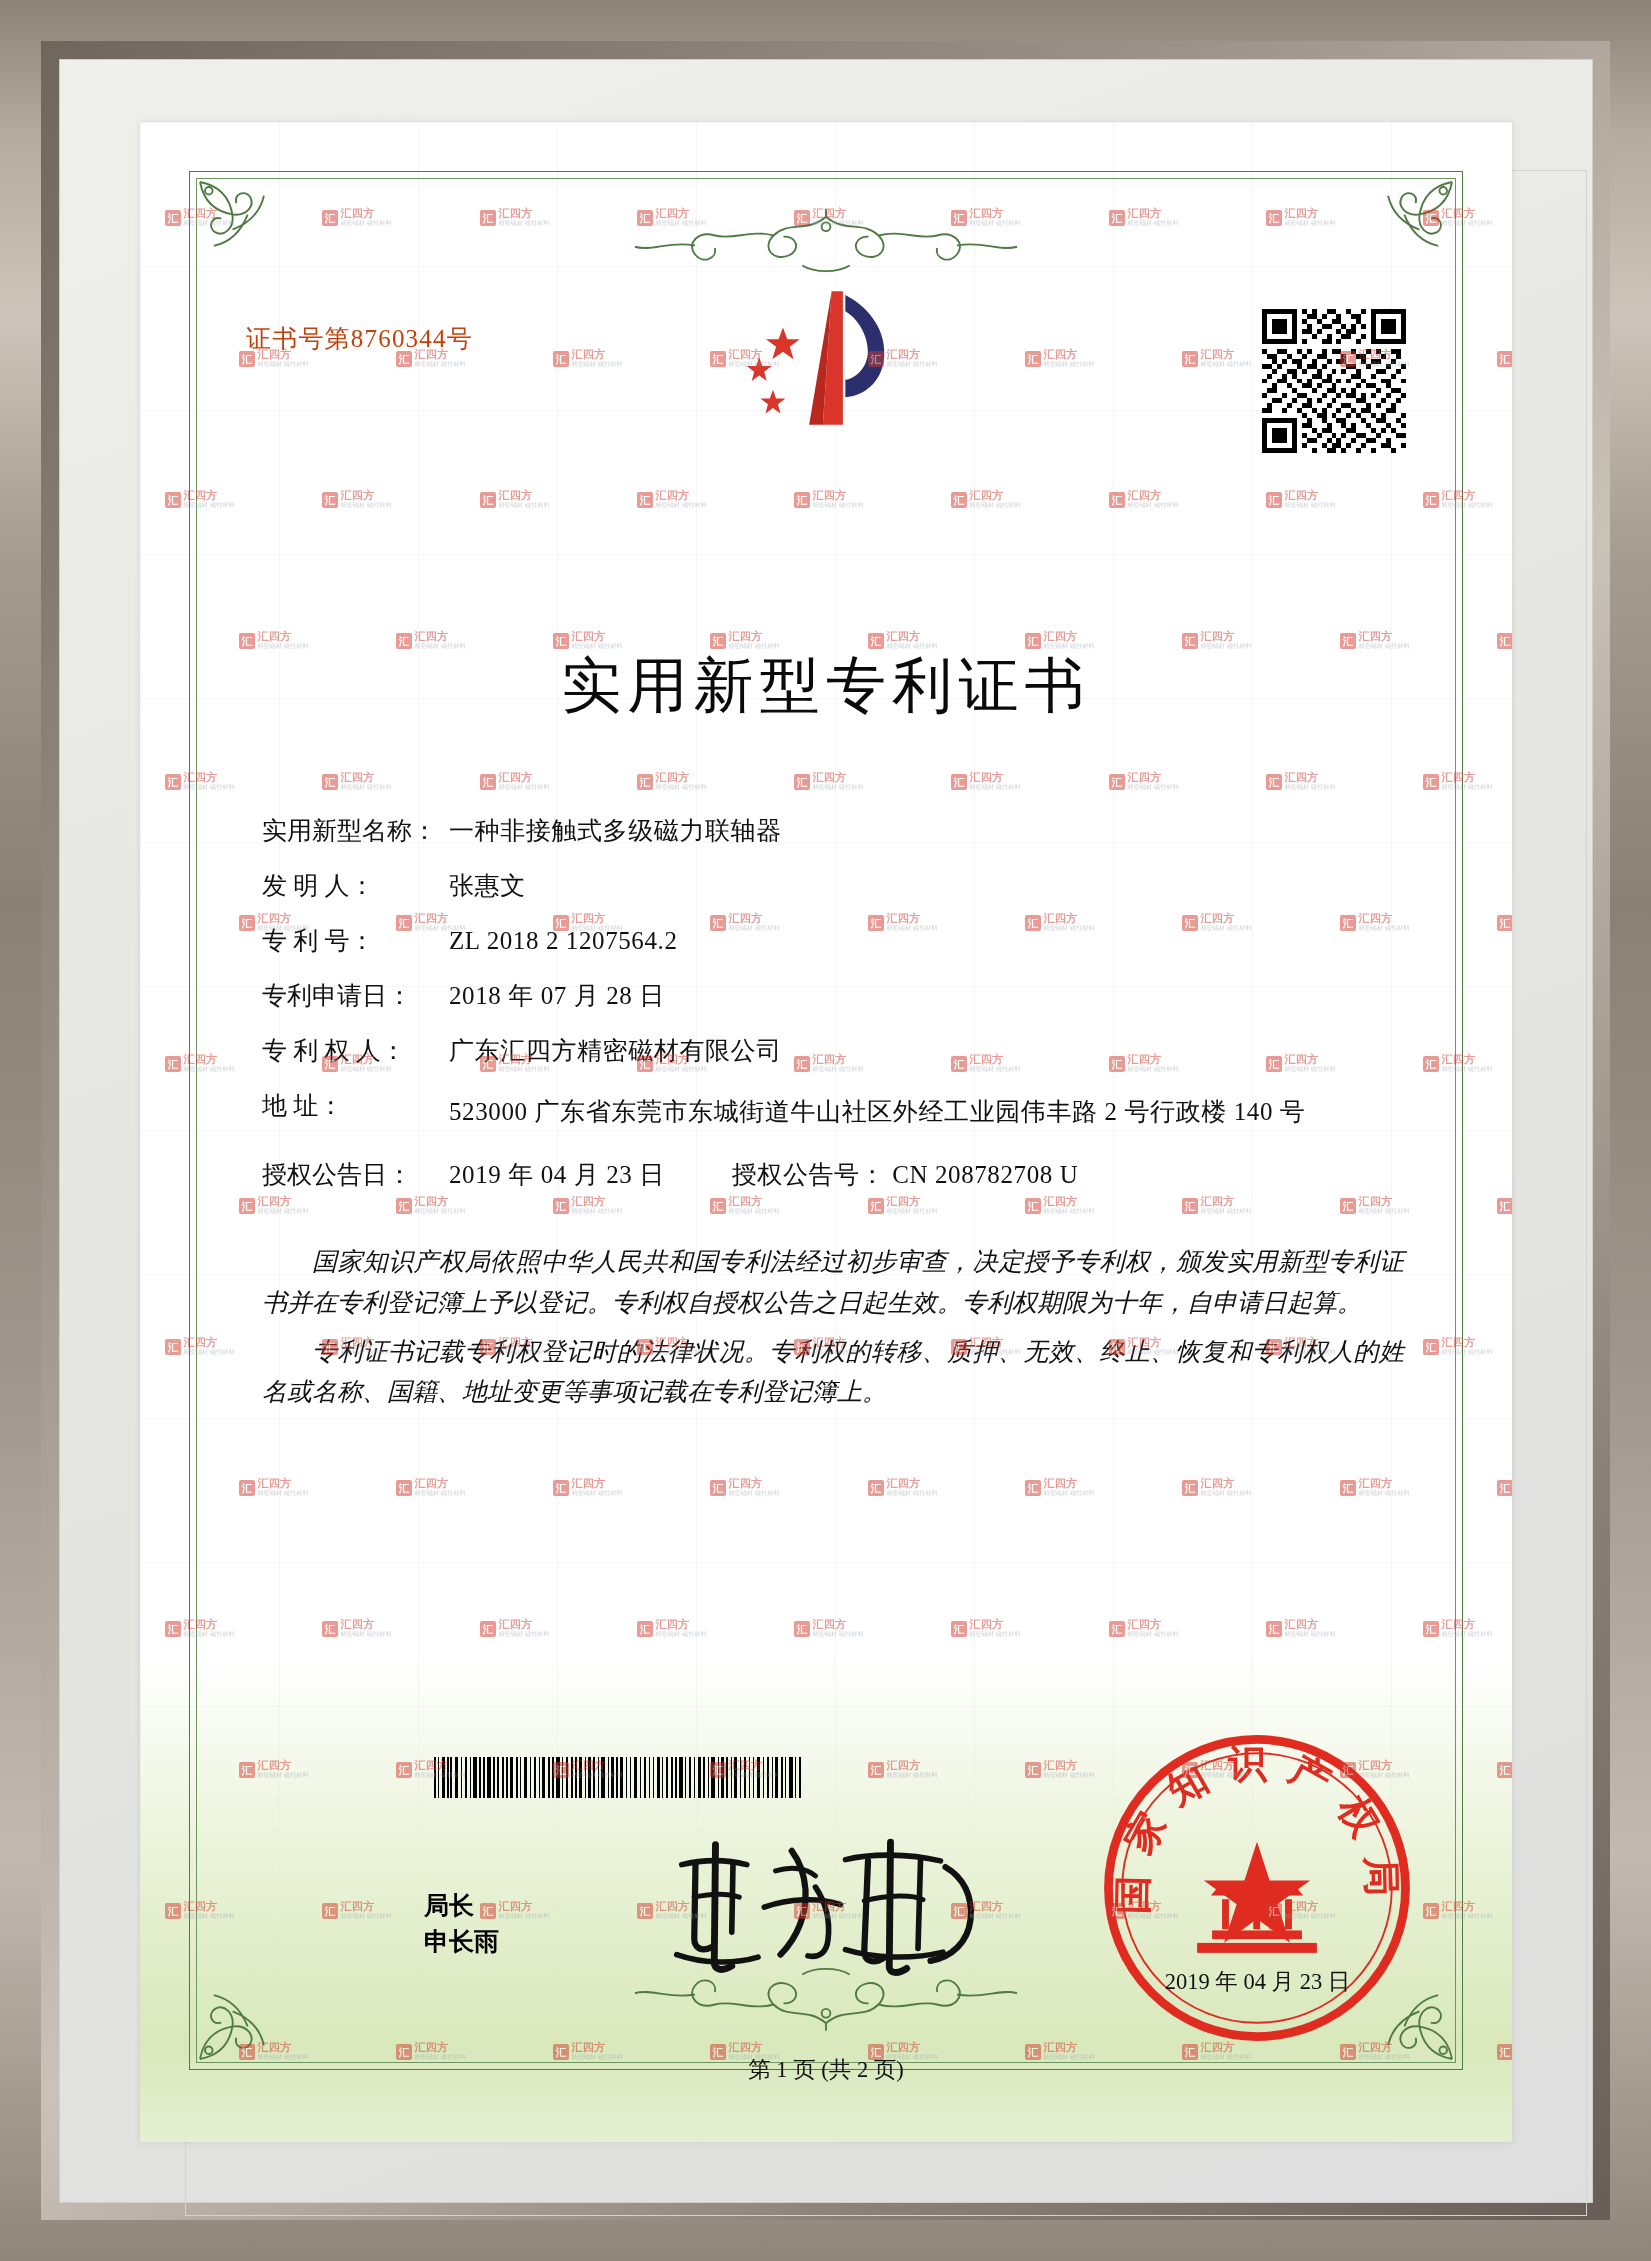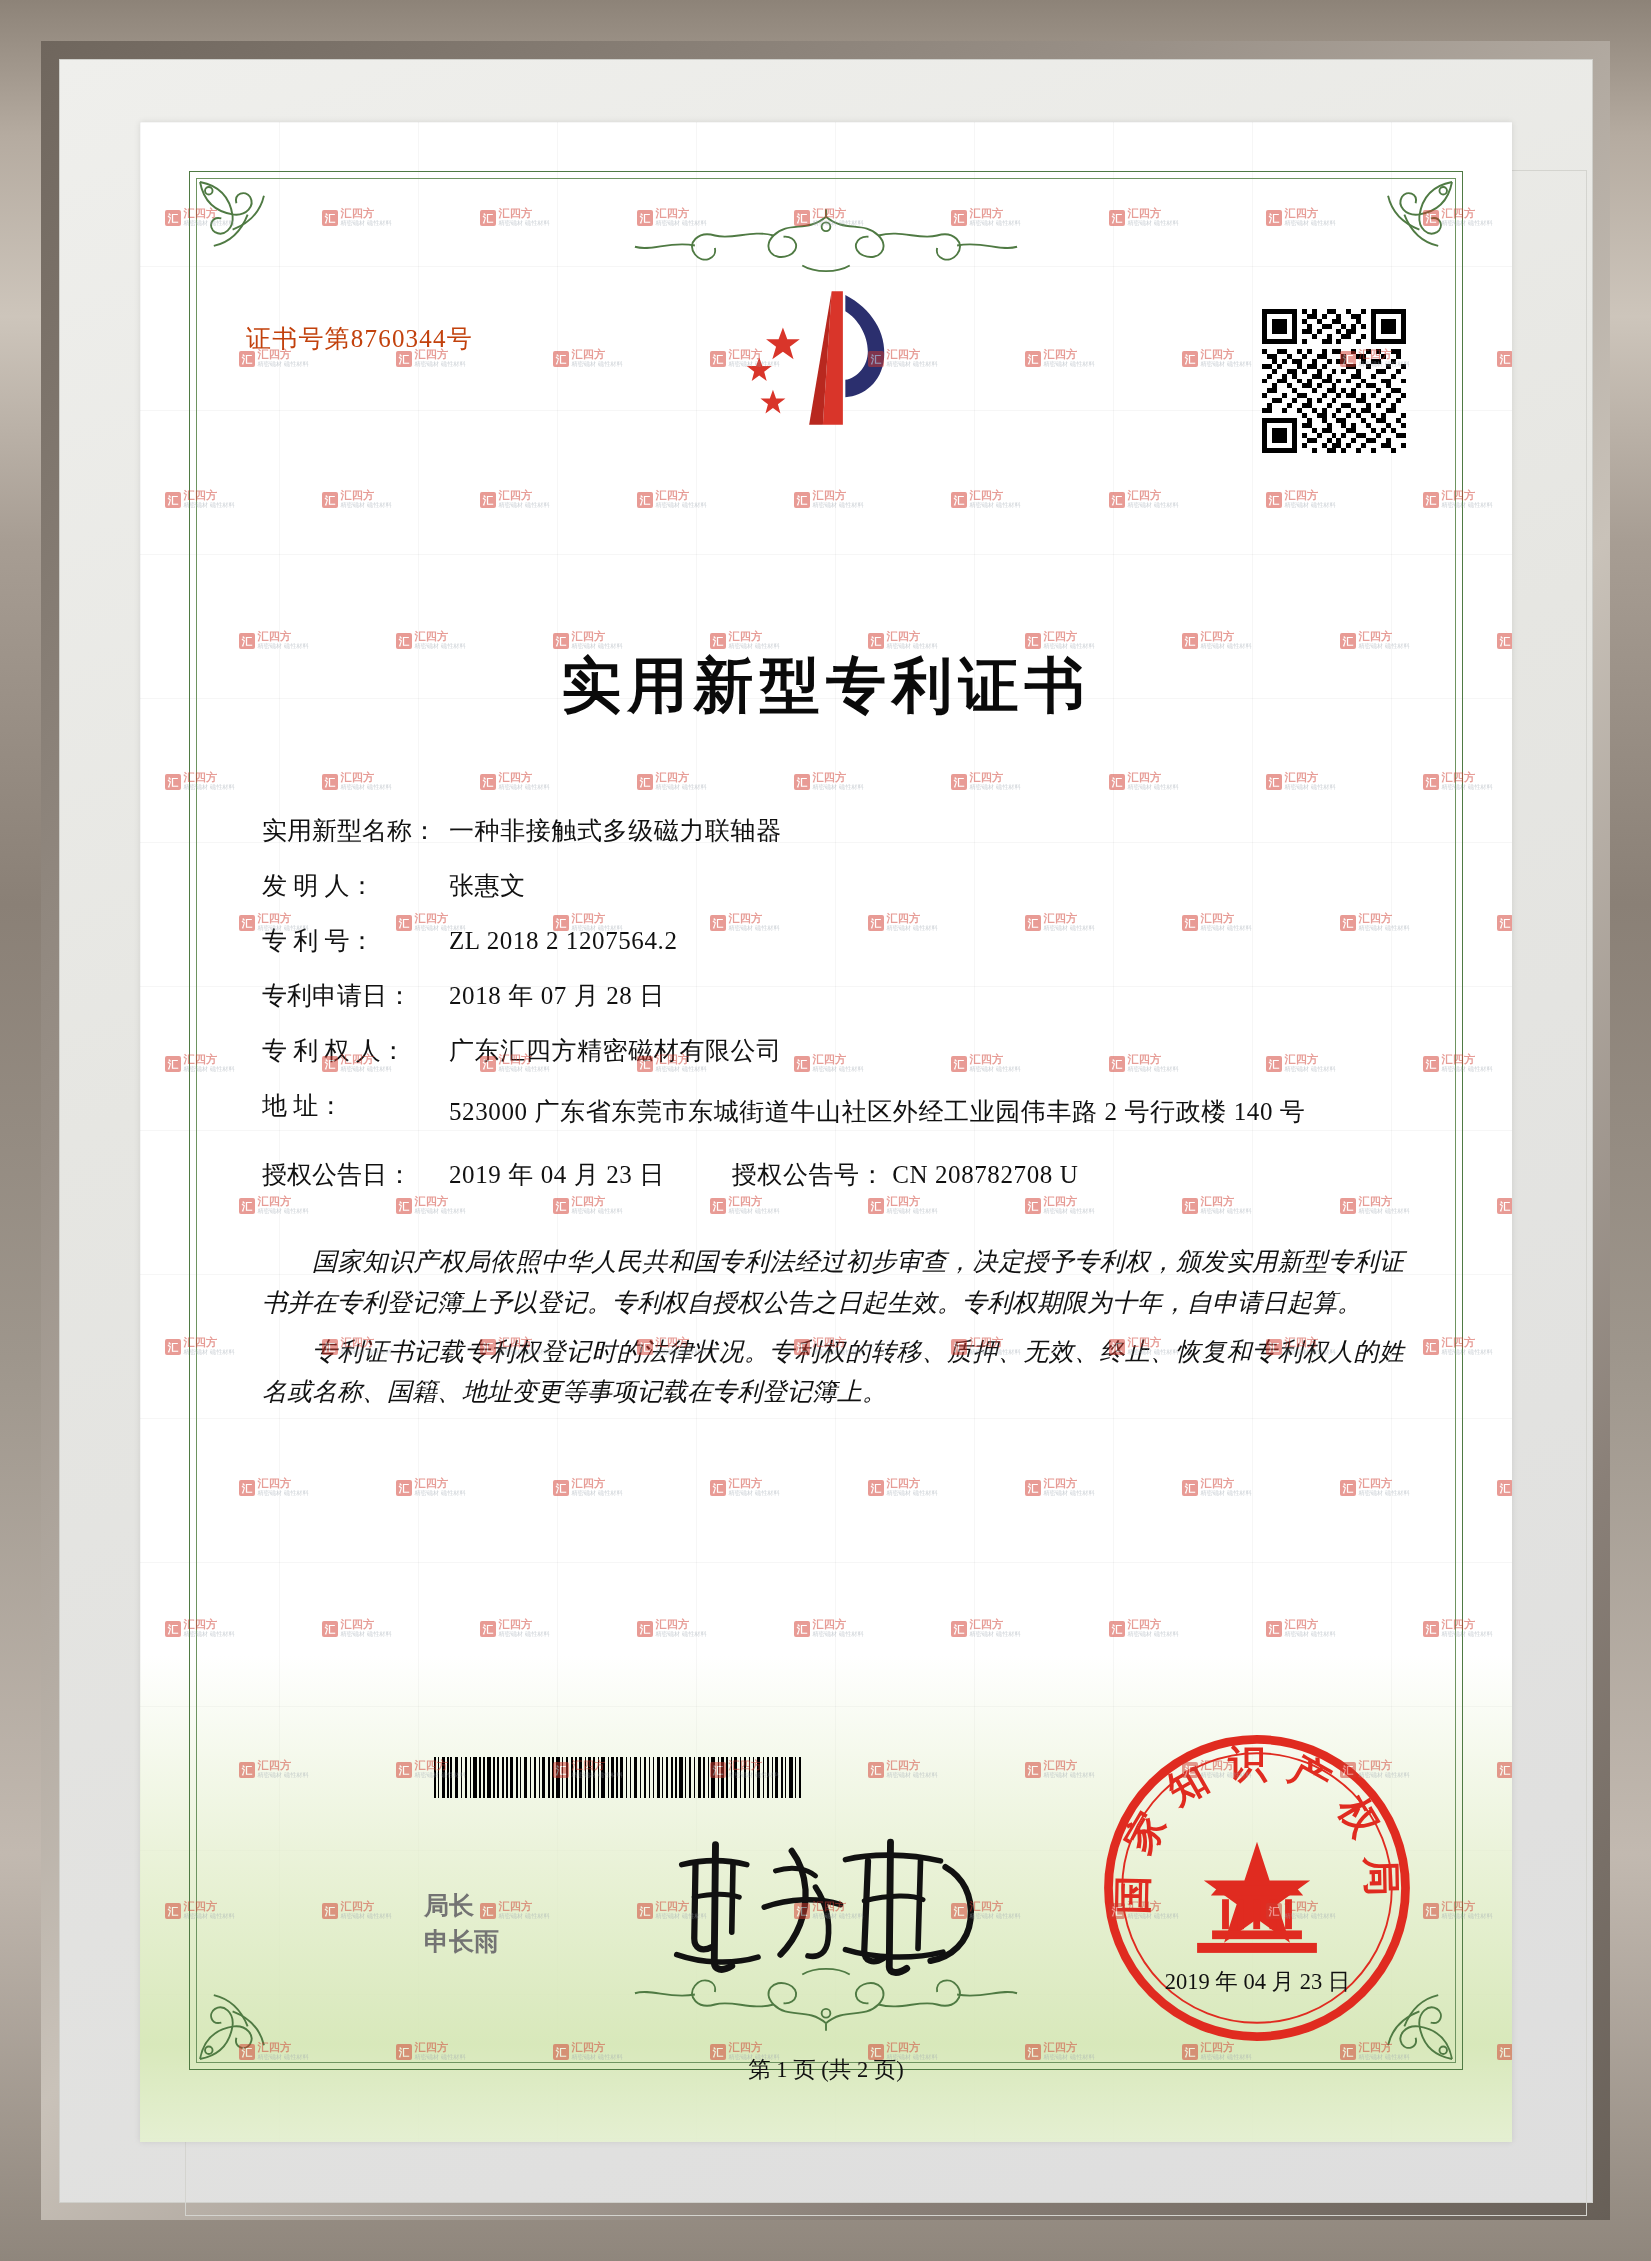--- a/index.html
+++ b/index.html
@@ -136,21 +136,21 @@
   }
 
   
   #doc-title {
     position: absolute;
     left: 0; right: 0;
     top: 524px;
     text-align: center;
     font-family: "DejaVu Serif", "Liberation Serif", serif;
     font-size: 60px;
-    font-weight: bold;
+    font-weight: normal;
     letter-spacing: 6.2px;
     color: #0a0a0a;
   }
 
   
   #fields {
     position: absolute;
     left: 122px;
     top: 696px;
     width: 1142px;
@@ -204,21 +204,21 @@
     height: 41px;
   }
 
   
   #sig-labels {
     position: absolute;
     left: 284px;
     top: 1766px;
     font-size: 25px;
     font-weight: bold;
-    color: #737373;
+    color: #000000;
     line-height: 1.45;
   }
   #signature {
     position: absolute;
     left: 518px;
     top: 1710px;
     width: 350px;
     height: 144px;
   }
 

